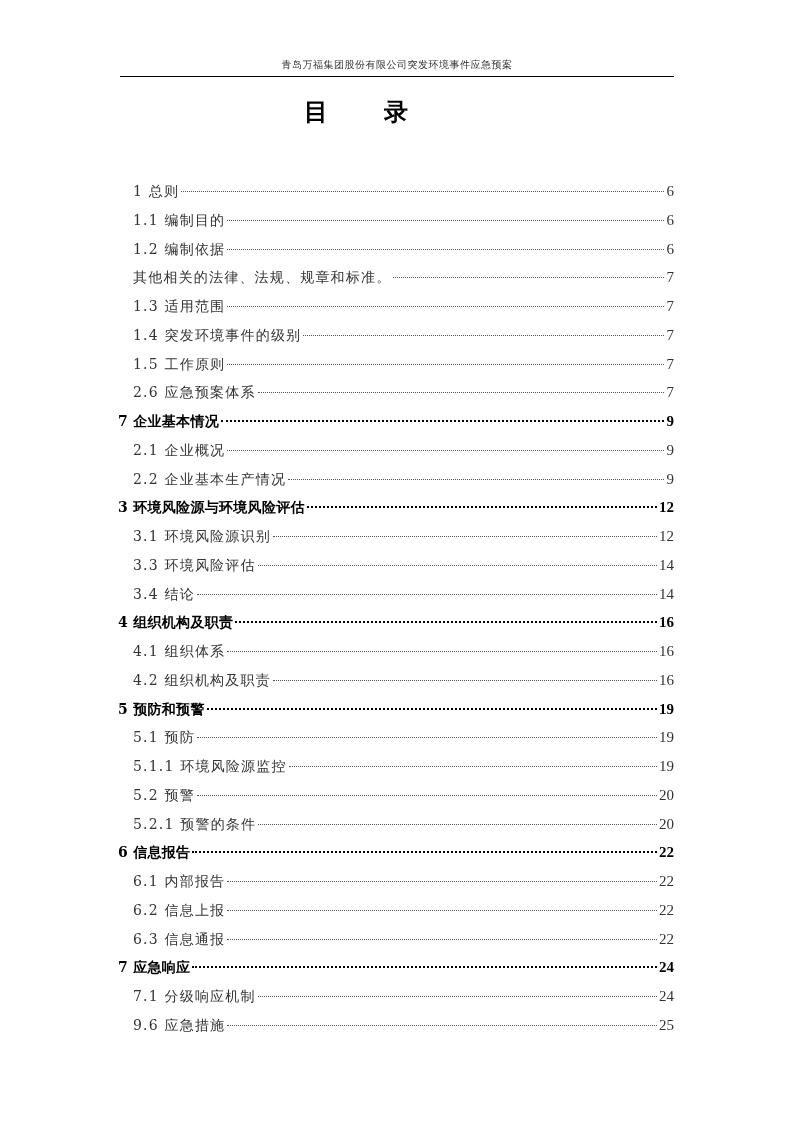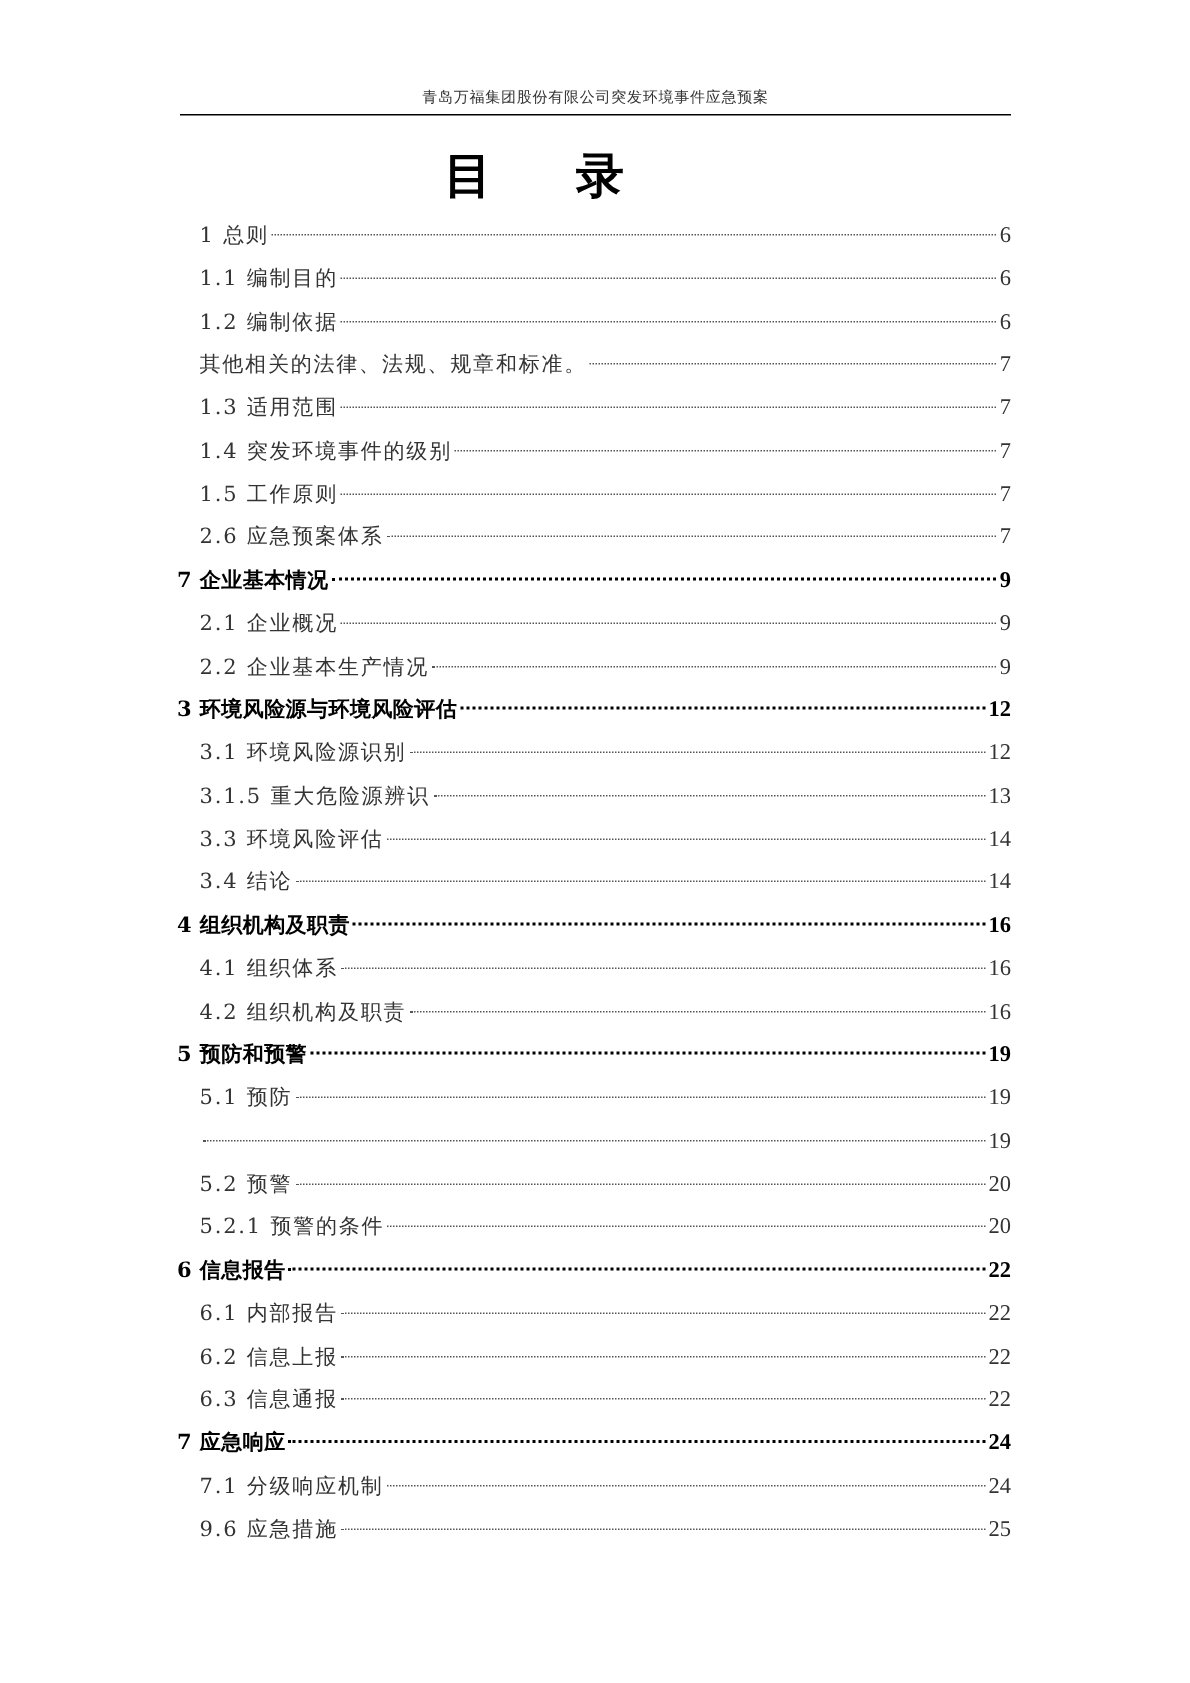--- a/index.html
+++ b/index.html
@@ -33,21 +33,21 @@
       width: 554px;
       height: 0;
       border-top: 1.5px solid #000;
     }
     .toc-title {
       position: absolute;
       left: 0;
       width: 712px;
       top: 96px;
       text-align: center;
-      font-size: 32px;
+      font-size: 24px;
       font-weight: bold;
       font-family: Liberation Mono, monospace;
       color: #000;
       word-spacing: 0;
     }
     .toc-title span { display: inline-block; }
     .toc-title .gap { width: 56px; }
     .toc-list {
       position: absolute;
       left: 118px;
@@ -64,20 +64,21 @@
       white-space: nowrap;
     }
     .toc-row.level-2 { padding-left: 15px; }
     .toc-row.level-1 {
       font-weight: bold;
       color: #000;
     }
     .toc-row .label {
       flex: 0 0 auto;
       letter-spacing: 1.2px;
+      margin-top: 34px;
     }
     .toc-row.level-1 .label { letter-spacing: 0.3px; }
     .toc-row .leader {
       flex: 1 1 auto;
       overflow: hidden;
       margin: 0 2px;
       position: relative;
       top: -4px;
       height: 2px;
       border-bottom: 1.5px dotted #555;
@@ -163,25 +164,20 @@
       <span class="label">3 环境风险源与环境风险评估</span>
       <span class="leader"></span>
       <span class="page">12</span>
     </div>
     <div class="toc-row level-2">
       <span class="label">3.1 环境风险源识别</span>
       <span class="leader"></span>
       <span class="page">12</span>
     </div>
     <div class="toc-row level-2">
-      <span class="label">3.1.5 重大危险源辨识</span>
-      <span class="leader"></span>
-      <span class="page">13</span>
-    </div>
-    <div class="toc-row level-2">
       <span class="label">3.3  环境风险评估</span>
       <span class="leader"></span>
       <span class="page">14</span>
     </div>
     <div class="toc-row level-2">
       <span class="label">3.4 结论</span>
       <span class="leader"></span>
       <span class="page">14</span>
     </div>
     <div class="toc-row level-1">
@@ -203,20 +199,21 @@
       <span class="label">5  预防和预警</span>
       <span class="leader"></span>
       <span class="page">19</span>
     </div>
     <div class="toc-row level-2">
       <span class="label">5.1 预防</span>
       <span class="leader"></span>
       <span class="page">19</span>
     </div>
     <div class="toc-row level-2">
+      <span class="label">5.1.1 环境风险源监控</span>
       <span class="leader"></span>
       <span class="page">19</span>
     </div>
     <div class="toc-row level-2">
       <span class="label">5.2 预警</span>
       <span class="leader"></span>
       <span class="page">20</span>
     </div>
     <div class="toc-row level-2">
       <span class="label">5.2.1 预警的条件</span>

